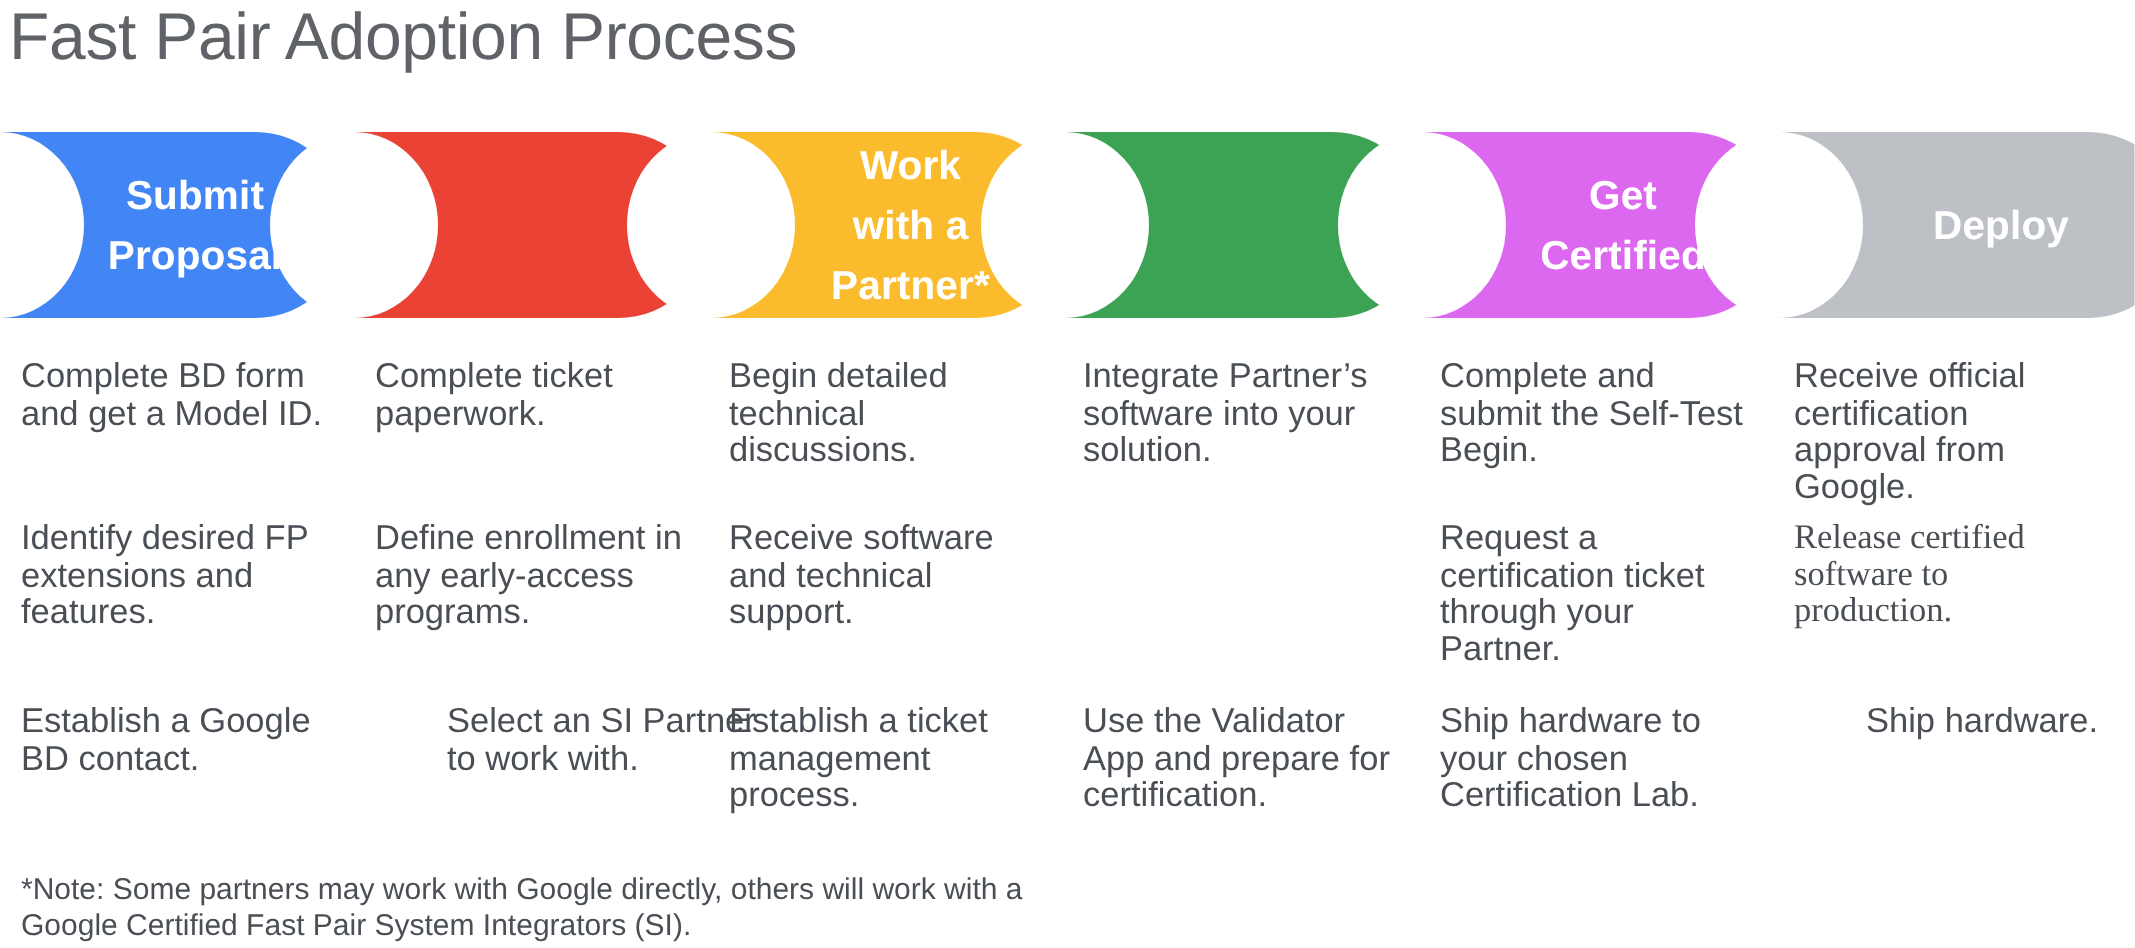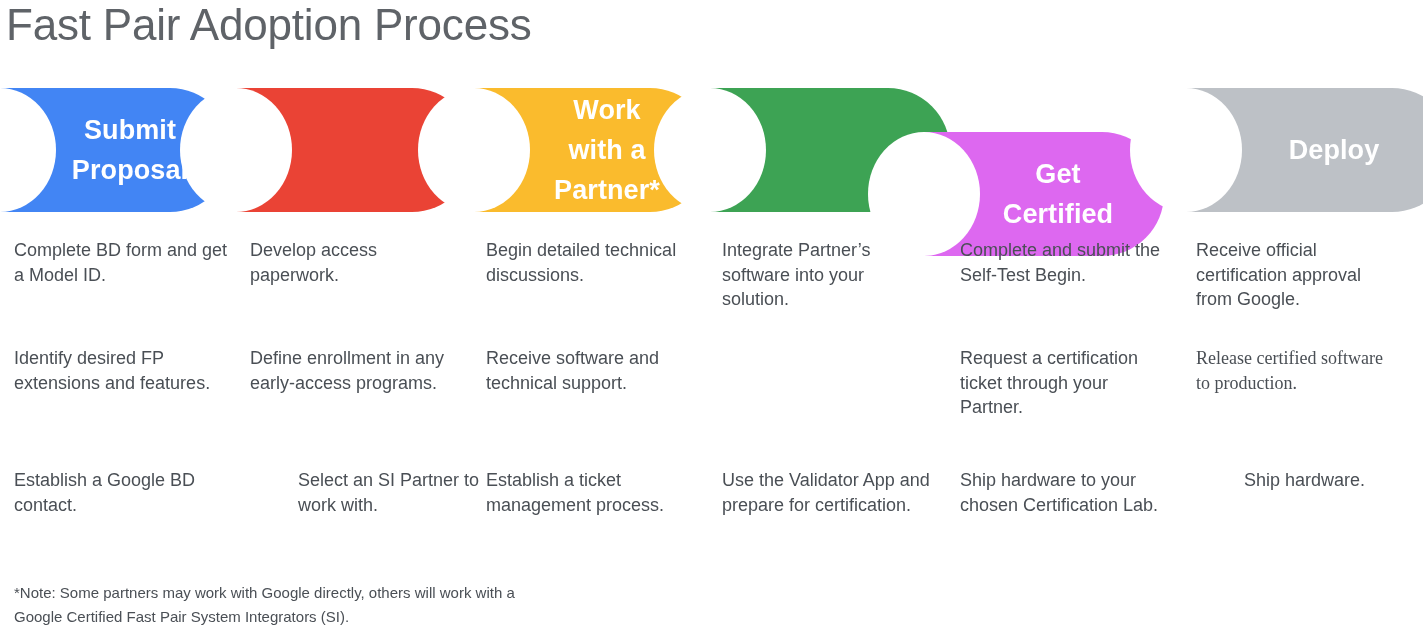--- a/index.html
+++ b/index.html
@@ -93,33 +93,33 @@
   }
 
   .detail-row {
     position: relative;
     width: 1423px;
   }
 
   .detail-cell {
     position: absolute;
     top: 0;
-    font-size: 18px;
+    font-size: 23px;
     line-height: 24.5px;
     color: #4a4f55;
     font-weight: 400;
   }
 
   
   .footnote {
     position: absolute;
     left: 14px;
     top: 581px;
     width: 760px;
-    font-size: 15px;
+    font-size: 20px;
     line-height: 24px;
     color: #4a4f55;
     white-space: pre-line;
   }
 </style>
 </head>
 <body>
 
 <div class="page">
 
@@ -140,37 +140,37 @@
         <div class="chevron-shape" style="background: rgb(250, 187, 45);"></div>
         <div class="chevron-notch"></div>
         <div class="chevron-label">Work
 with a
 Partner*</div>
       </div>
       <div class="chevron" style="left: 710px; width: 240px;">
         <div class="chevron-shape" style="background: rgb(61, 163, 84);"></div>
         <div class="chevron-notch"></div>
       </div>
-      <div class="chevron" style="left: 924px; width: 240px; margin-top: 44px;">
+      <div class="chevron" style="left: 948px; width: 240px;">
         <div class="chevron-shape" style="background: rgb(221, 104, 240);"></div>
         <div class="chevron-notch"></div>
         <div class="chevron-label">Get
 Certified</div>
       </div>
       <div class="chevron" style="left: 1186px; width: 268px;">
         <div class="chevron-shape" style="background: rgb(189, 193, 198);"></div>
         <div class="chevron-notch"></div>
         <div class="chevron-label">Deploy</div>
       </div>
     </div>
 
   <div class="detail-grid">
       <div class="detail-row" style="position: absolute; top: 0px; height: 100px;">
         <div class="detail-cell" style="left: 14px; width: 225px;">Complete BD form and get a Model ID.</div>
-        <div class="detail-cell" style="left: 250px; width: 215px;">Develop access paperwork.</div>
+        <div class="detail-cell" style="left: 250px; width: 215px;">Complete ticket paperwork.</div>
         <div class="detail-cell" style="left: 486px; width: 215px;">Begin detailed technical discussions.</div>
         <div class="detail-cell" style="left: 722px; width: 210px;">Integrate Partner’s software into your solution.</div>
         <div class="detail-cell" style="left: 960px; width: 215px;">Complete and submit the Self-Test Begin.</div>
         <div class="detail-cell" style="left: 1196px; width: 200px;">Receive official certification approval from Google.</div>
       </div>
       <div class="detail-row" style="position: absolute; top: 108px; height: 100px;">
         <div class="detail-cell" style="left: 14px; width: 225px;">Identify desired FP extensions and features.</div>
         <div class="detail-cell" style="left: 250px; width: 215px;">Define enrollment in any early-access programs.</div>
         <div class="detail-cell" style="left: 486px; width: 215px;">Receive software and technical support.</div>
         <div class="detail-cell" style="left: 960px; width: 215px;">Request a certification ticket through your Partner.</div>

